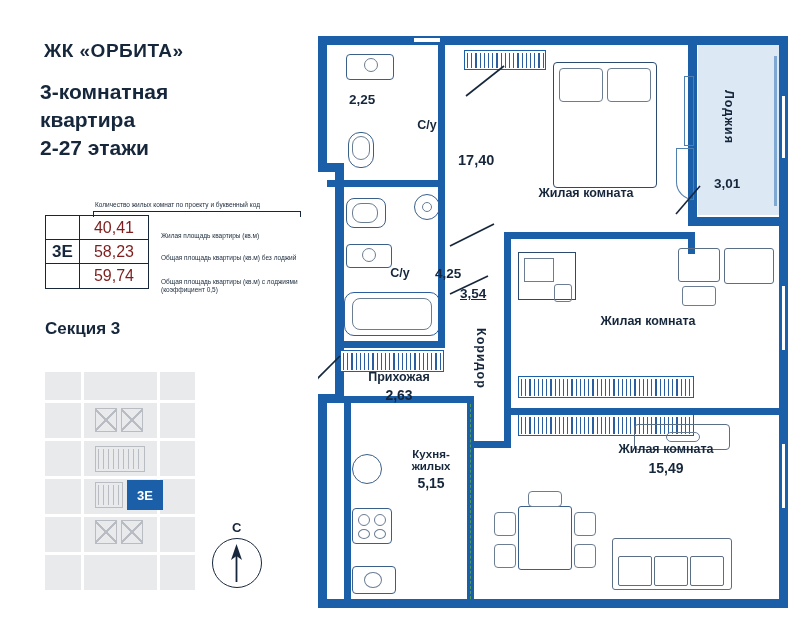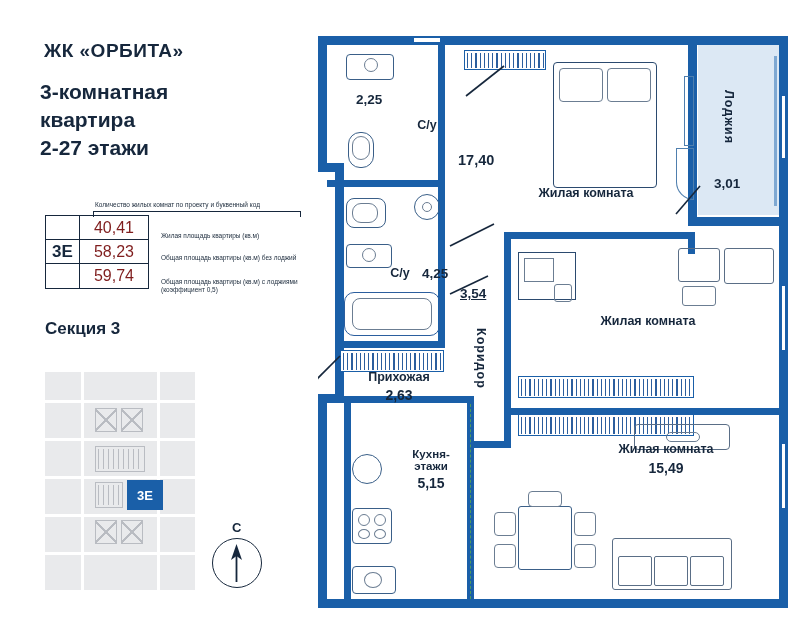--- a/index.html
+++ b/index.html
@@ -316,29 +316,29 @@
 
     <div class="fx" style="left:34px;top:418px;width:30px;height:30px;border-radius:50%;border-color:#3a5f88;"></div>
     <div class="fx" style="left:34px;top:472px;width:40px;height:36px;border-radius:4px;border-color:#3a5f88;"></div>
     <div class="fx-l" style="left:40px;top:478px;width:12px;height:12px;border-radius:50%;"></div>
     <div class="fx-l" style="left:56px;top:478px;width:12px;height:12px;border-radius:50%;"></div>
     <div class="fx-l" style="left:40px;top:493px;width:12px;height:10px;border-radius:50%;"></div>
     <div class="fx-l" style="left:56px;top:493px;width:12px;height:10px;border-radius:50%;"></div>
     <div class="fx" style="left:34px;top:530px;width:44px;height:28px;border-radius:4px;border-color:#3a5f88;"></div>
     <div class="fx-l" style="left:46px;top:536px;width:18px;height:16px;border-radius:50%;"></div>
 
-    <div class="area-only" style="left:38px;top:56px;">2,25</div>
+    <div class="area-only" style="left:31px;top:56px;">2,25</div>
     <div class="lbl" style="left:84px;top:82px;width:50px;">
       <div class="name">С/у</div>
     </div>
 
     <div class="lbl" style="left:52px;top:230px;width:60px;">
       <div class="name">С/у</div>
     </div>
-    <div class="area-only" style="left:104px;top:230px;">4,25</div>
+    <div class="area-only" style="left:117px;top:230px;">4,25</div>
 
     <div class="area-only" style="left:140px;top:116px;font-size:14.5px;">17,40</div>
     <div class="lbl" style="left:188px;top:150px;width:160px;">
       <div class="name">Жилая комната</div>
     </div>
 
     <div class="lbl" style="left:240px;top:278px;width:180px;">
       <div class="name">Жилая комната</div>
     </div>
 
@@ -347,21 +347,21 @@
       <div class="num" style="margin-top:4px;">15,49</div>
     </div>
 
     <div class="lbl" style="left:18px;top:334px;width:126px;">
       <div class="name">Прихожая</div>
       <div class="num" style="margin-top:3px;">2,63</div>
     </div>
 
     <div class="lbl small" style="left:78px;top:412px;width:70px;">
       <div class="name">Кухня-</div>
-      <div class="name">этажи</div>
+      <div class="name">жилых</div>
       <div class="num" style="margin-top:3px;">5,15</div>
     </div>
 
     <div class="area-only" style="left:142px;top:250px;text-decoration:underline;">3,54</div>
     <div style="position:absolute;left:156px;top:292px;color:#16273c;" class="vertical">Коридор</div>
 
     <div style="position:absolute;left:404px;top:54px;color:#16273c;" class="vertical">Лоджия</div>
     <div class="area-only" style="left:396px;top:140px;">3,01</div>
 
     <svg style="position:absolute;left:0;top:0;width:470px;height:572px;pointer-events:none;">

